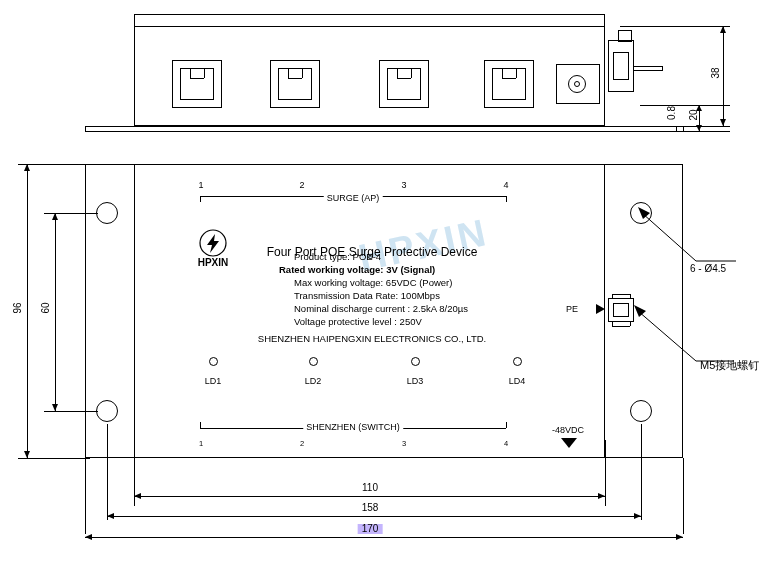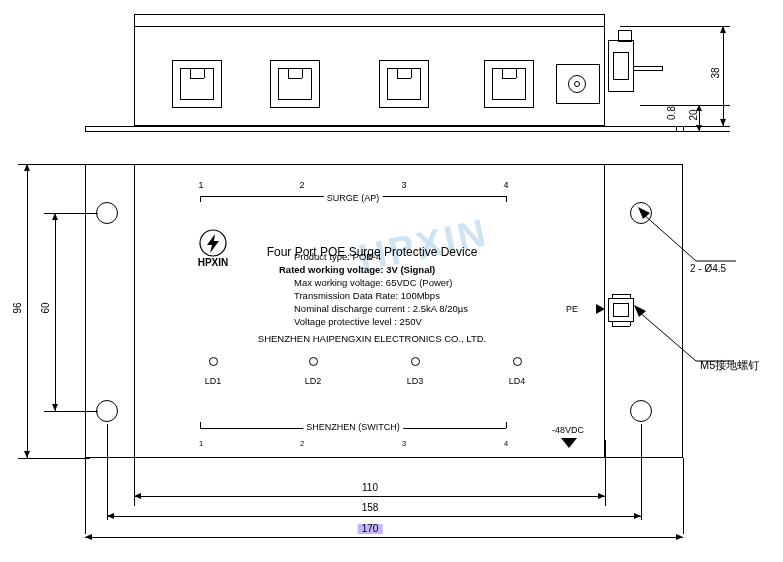--- a/index.html
+++ b/index.html
@@ -236,21 +236,21 @@
   <div class="ln vline" style="left:612px; top:294px; height:5px;"></div>
   <div class="ln vline" style="left:630px; top:294px; height:5px;"></div>
   <div class="ln vline" style="left:612px; top:321px; height:5px;"></div>
   <div class="ln vline" style="left:630px; top:321px; height:5px;"></div>
 
   <svg class="abs" style="left:636px; top:205px; width:110px; height:70px;">
     <line x1="6" y1="8" x2="60" y2="56" stroke="#000" stroke-width="1"></line>
     <line x1="60" y1="56" x2="100" y2="56" stroke="#000" stroke-width="1"></line>
     <polygon points="2,2 14,8 7,14" fill="#000"></polygon>
   </svg>
-  <div class="txt" style="left:690px; top:264px; font-size:10px;">2 - Ø4.5</div>
+  <div class="txt" style="left:690px; top:264px; font-size:10px;">6 - Ø4.5</div>
 
   <svg class="abs" style="left:634px; top:305px; width:110px; height:65px;">
     <line x1="4" y1="6" x2="62" y2="56" stroke="#000" stroke-width="1"></line>
     <line x1="62" y1="56" x2="100" y2="56" stroke="#000" stroke-width="1"></line>
     <polygon points="0,0 12,6 5,12" fill="#000"></polygon>
   </svg>
   <div class="txt title-cn" style="left:700px; top:360px;">M5接地螺钉</div>
 
   <div class="ln hline" style="left:18px; top:164px; width:72px;"></div>
   <div class="ln hline" style="left:18px; top:458px; width:72px;"></div>

